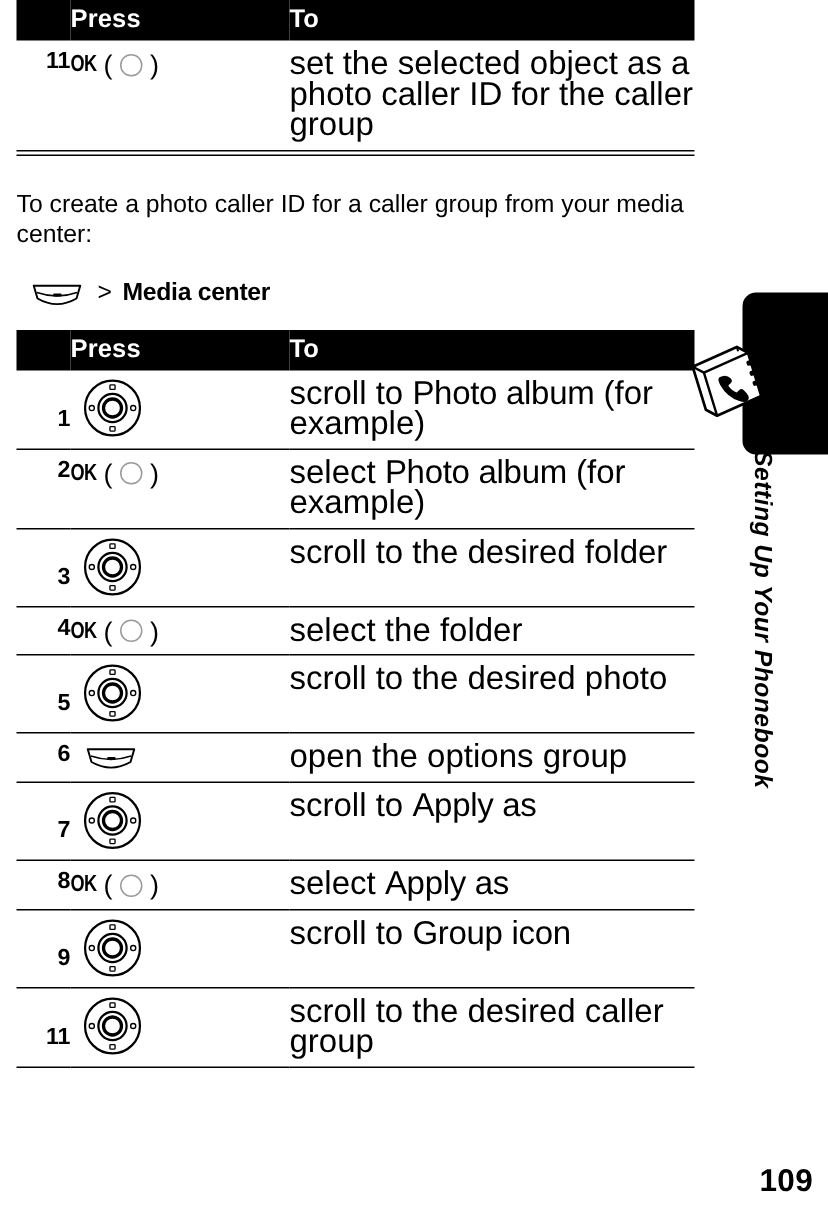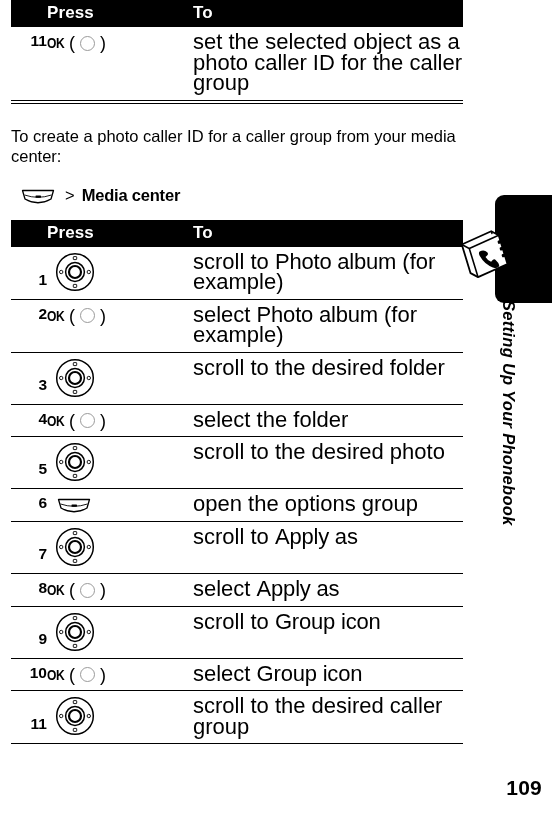--- a/index.html
+++ b/index.html
@@ -422,30 +422,20 @@
                 <circle cx="20" cy="20" r="6.0" fill="#ffffff" stroke="#000000" stroke-width="2.2"></circle>
                 <rect x="18.3" y="4.6" width="3.4" height="3.0" rx="0.5" fill="none" stroke="#000000" stroke-width="0.9"></rect>
                 <rect x="18.3" y="32.4" width="3.4" height="3.0" rx="0.5" fill="none" stroke="#000000" stroke-width="0.9"></rect>
                 <circle cx="6.2" cy="20" r="1.7" fill="none" stroke="#000000" stroke-width="0.9"></circle>
                 <circle cx="33.8" cy="20" r="1.7" fill="none" stroke="#000000" stroke-width="0.9"></circle>
               </svg>
             </td>
             <td class="cell-to"><span>scroll to </span><b>Group icon</b></td>
           </tr>
           <tr class="row">
-            <td class="cell-num">10</td>
-            <td class="cell-press"><span class="okkey">
-                <span class="oklabel">OK</span>
-                <span class="paren">(</span>
-                <span class="okcircle"></span>
-                <span class="paren">)</span>
-              </span></td>
-            <td class="cell-to"><span>select </span><b>Group icon</b></td>
-          </tr>
-          <tr class="row">
             <td class="cell-num baseline-bottom">11</td>
             <td class="cell-press">
               <svg viewBox="0 0 40 40" class="navwheel">
                 <circle cx="20" cy="20" r="18.3" fill="#ffffff" stroke="#000000" stroke-width="1.5"></circle>
                 <circle cx="20" cy="20" r="9.4" fill="#ffffff" stroke="#000000" stroke-width="1.5"></circle>
                 <circle cx="20" cy="20" r="6.0" fill="#ffffff" stroke="#000000" stroke-width="2.2"></circle>
                 <rect x="18.3" y="4.6" width="3.4" height="3.0" rx="0.5" fill="none" stroke="#000000" stroke-width="0.9"></rect>
                 <rect x="18.3" y="32.4" width="3.4" height="3.0" rx="0.5" fill="none" stroke="#000000" stroke-width="0.9"></rect>
                 <circle cx="6.2" cy="20" r="1.7" fill="none" stroke="#000000" stroke-width="0.9"></circle>
                 <circle cx="33.8" cy="20" r="1.7" fill="none" stroke="#000000" stroke-width="0.9"></circle>

